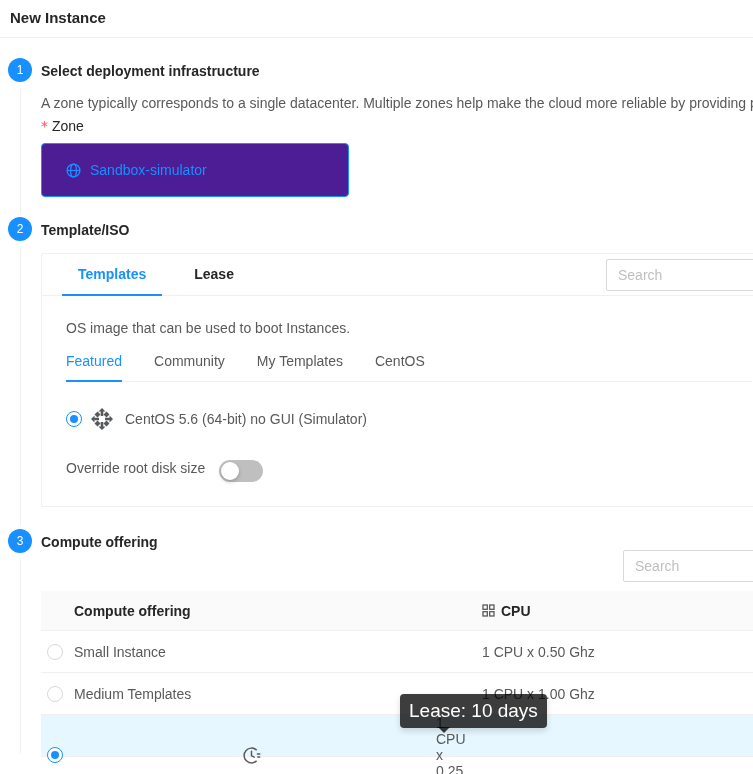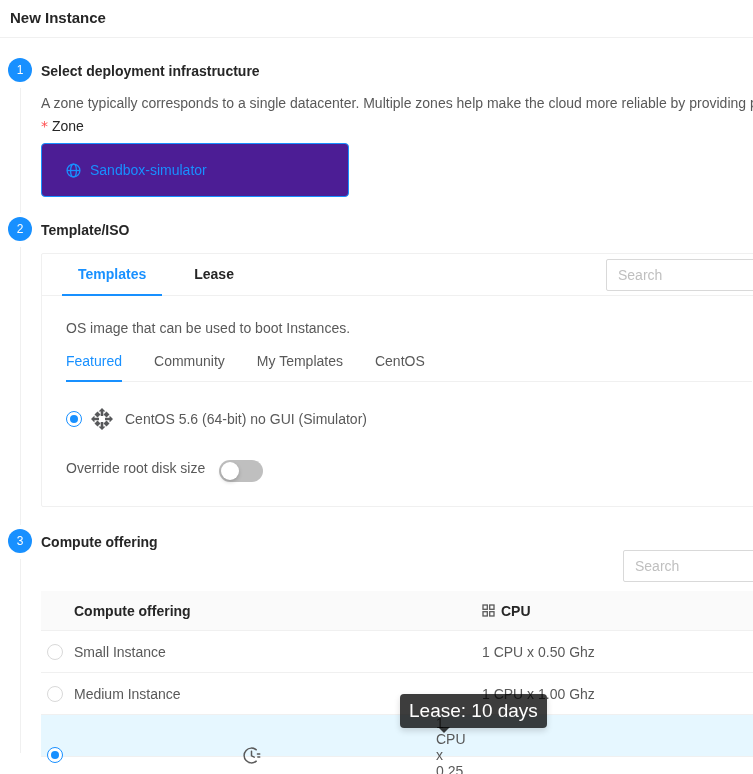--- a/index.html
+++ b/index.html
@@ -207,21 +207,21 @@
             </div>
           <div class="td-name">Small Instance</div>
           <div class="td-icon"></div>
           <div class="td-cpu">1 CPU x 0.50 Ghz</div>
         </div>
 
         <div class="trow">
           <div class="td-radio">
               <span class="radio"></span>
             </div>
-          <div class="td-name">Medium Instance</div>
+          <div class="td-name">Medium Templates</div>
           <div class="td-icon"></div>
           <div class="td-cpu">1 CPU x 1.00 Ghz</div>
         </div>
 
         <div class="trow selected">
           <div class="td-radio">
               <span class="radio checked"></span>
             </div>
           <div class="td-icon">
             <span class="icon">

